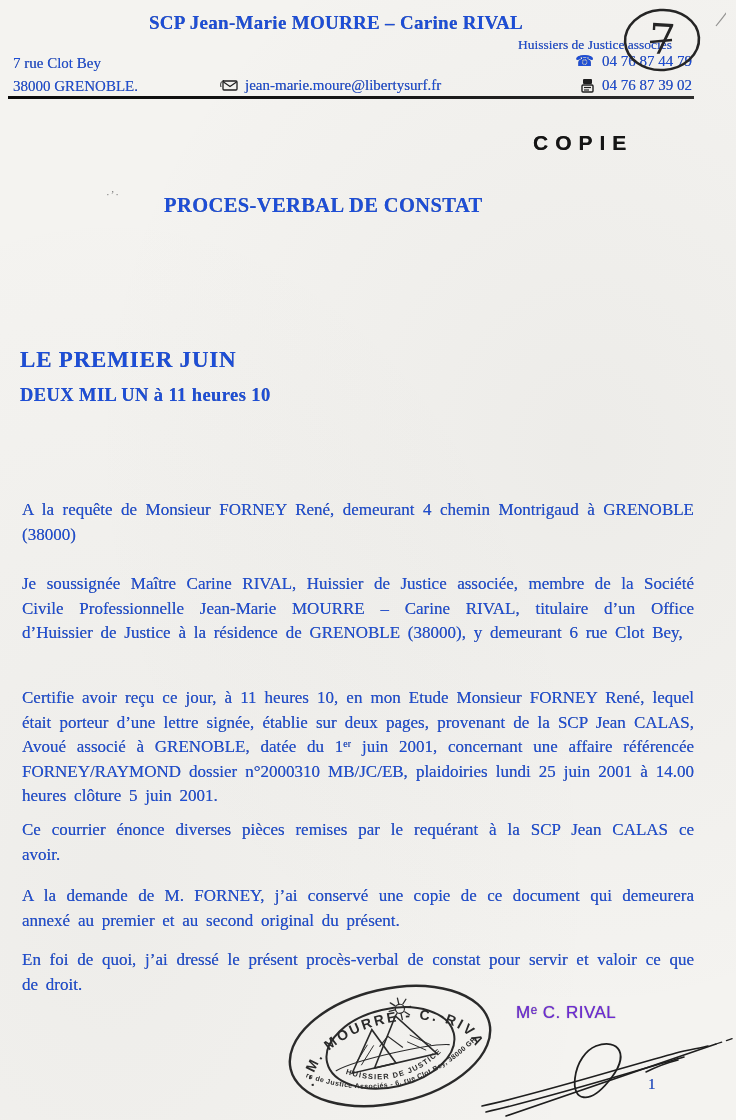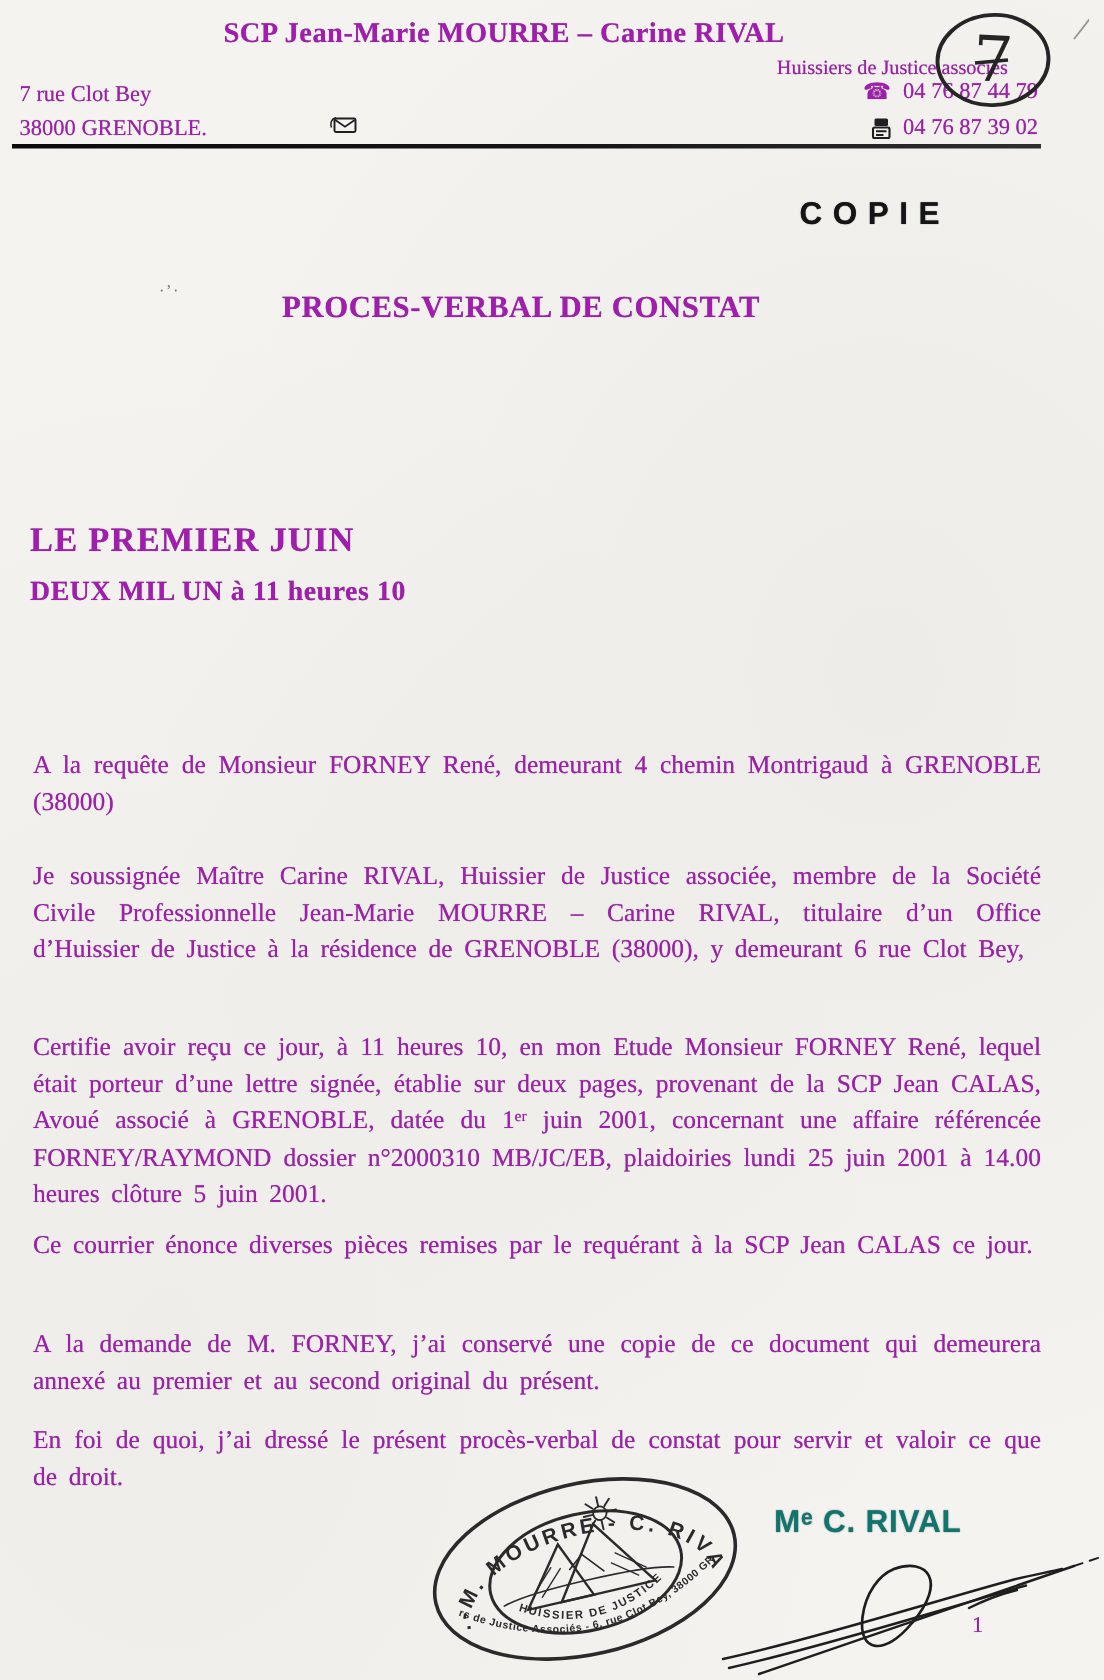--- a/index.html
+++ b/index.html
@@ -6,50 +6,50 @@
   body{
     width:736px;height:1120px;position:relative;overflow:hidden;
     background:
       radial-gradient(ellipse at 80% 40%, rgba(120,120,115,.06), transparent 60%),
       radial-gradient(ellipse at 15% 80%, rgba(120,120,115,.05), transparent 55%),
       #f4f3f0;
     font-family:"Liberation Serif","DejaVu Serif",serif;
     color:#222;
   }
   .abs{position:absolute;}
-  .ink{color:#a21caf;text-shadow:0 0 .5px rgba(20,20,20,.55);}
+  .ink{color:#1d4ed8;text-shadow:0 0 .5px rgba(20,20,20,.55);}
   
   .firm-name{left:0;top:12px;width:672px;text-align:center;font-weight:bold;font-size:19px;letter-spacing:.3px;}
   .firm-sub{left:0;top:37px;width:672px;text-align:right;font-size:13.5px;}
   .addr1{left:13px;top:55px;font-size:15px;}
   .addr2{left:13px;top:78px;font-size:15px;}
   .email-row{left:220px;top:77px;font-size:15px;display:flex;align-items:center;gap:5px;}
   .tel-row{top:53px;right:44px;font-size:15px;display:flex;align-items:center;gap:8px;}
   .fax-row{top:77px;right:44px;font-size:15px;display:flex;align-items:center;gap:8px;}
   .phone-glyph{font-family:"DejaVu Sans",sans-serif;font-size:15px;line-height:1;}
   .header-rule{left:8px;top:96px;width:686px;height:3px;
     background:linear-gradient(90deg,#0b0b0b,#161616 55%,#2e2e2e);}
   
   .corner-seven{left:616px;top:4px;}
   .copy-label{left:533px;top:131px;font-family:"Liberation Sans","DejaVu Sans",sans-serif;
     font-weight:bold;font-size:21px;letter-spacing:7px;color:#151515;text-shadow:0 0 .6px #333;text-align:center;}
   .speck{left:106px;top:188px;font-size:11px;color:#777;letter-spacing:1px;}
   
-  .doc-title{left:164px;top:194px;font-weight:bold;font-size:20.5px;letter-spacing:.4px;margin-left:24px;}
+  .doc-title{left:164px;top:194px;font-weight:bold;font-size:20.5px;letter-spacing:.4px;}
   .date-line1{left:20px;top:335px;font-weight:bold;font-size:23px;letter-spacing:.8px;margin-top:12px;}
   .date-line2{left:20px;top:385px;font-weight:bold;font-size:18.5px;letter-spacing:.4px;}
   
   .para{left:22px;width:672px;margin:0;font-size:17px;line-height:24.6px;
     text-align:justify;word-spacing:3.5px;}
   .p1{top:498px;} .p2{top:572px;} .p3{top:686px;}
   .p4{top:818px;} .p5{top:884px;} .p6{top:948px;}
   
   .stamp-wrap{left:262px;top:966px;}
   .sig-name{left:516px;top:1003px;font-family:"Liberation Sans","DejaVu Sans",sans-serif;
-    font-weight:bold;font-size:21px;letter-spacing:.5px;color:#0f766e;text-shadow:0 0 1px rgba(30,30,30,.6);}
+    font-weight:normal;font-size:17px;letter-spacing:.5px;color:#6d28d9;text-shadow:0 0 1px rgba(30,30,30,.6);}
   .signature{left:478px;top:1006px;}
   .page-number{left:648px;top:1076px;font-size:15px;}
   svg{display:block;}
 </style>
 </head>
 <body>
 
 <div class="abs firm-name ink">SCP Jean-Marie MOURRE – Carine RIVAL</div>
 <div class="abs firm-sub ink">Huissiers de Justice associés</div>
 
@@ -57,20 +57,21 @@
 <div class="abs addr2 ink">38000 GRENOBLE.</div>
 
 <div class="abs email-row">
   <span>
     <svg width="20" height="13" viewBox="0 0 20 13">
       <rect x="3" y="2" width="14" height="9" rx="1" fill="none" stroke="#1f1f1f" stroke-width="1.3"></rect>
       <path d="M3.5,3 L10,7.5 L16.5,3" fill="none" stroke="#1f1f1f" stroke-width="1.2"></path>
       <path d="M1,8 C0,5 1,2 4,1.5" fill="none" stroke="#1f1f1f" stroke-width="1"></path>
     </svg>
   </span>
+  <span class="ink">jean-marie.moure@libertysurf.fr</span>
 </div>
 
 <div class="abs tel-row">
   <span class="phone-glyph ink">☎</span>
   <span class="ink">04 76 87 44 79</span>
 </div>
 <div class="abs fax-row">
   <span>
     <svg width="13" height="15" viewBox="0 0 13 15">
       <rect x="2" y="1" width="9" height="5" rx="1" fill="#1f1f1f"></rect>
@@ -96,21 +97,21 @@
 <div class="abs copy-label">COPIE</div>
 <div class="abs speck">·’·</div>
 <div class="abs doc-title ink">PROCES-VERBAL DE CONSTAT</div>
 
 <div class="abs date-line1 ink">LE PREMIER JUIN</div>
 <div class="abs date-line2 ink">DEUX MIL UN à 11 heures 10</div>
 
 <p class="abs para ink p1">A la requête de Monsieur FORNEY René, demeurant 4 chemin Montrigaud à GRENOBLE (38000)</p>
 <p class="abs para ink p2">Je soussignée Maître Carine RIVAL, Huissier de Justice associée, membre de la Société Civile Professionnelle Jean-Marie MOURRE – Carine RIVAL, titulaire d’un Office d’Huissier de Justice à la résidence de GRENOBLE (38000), y demeurant 6 rue Clot Bey,</p>
 <p class="abs para ink p3">Certifie avoir reçu ce jour, à 11 heures 10, en mon Etude Monsieur FORNEY René, lequel était porteur d’une lettre signée, établie sur deux pages, provenant de la SCP Jean CALAS, Avoué associé à GRENOBLE, datée du 1ᵉʳ juin 2001, concernant une affaire référencée FORNEY/RAYMOND dossier n°2000310 MB/JC/EB, plaidoiries lundi 25 juin 2001 à 14.00 heures clôture 5 juin 2001.</p>
-<p class="abs para ink p4">Ce courrier énonce diverses pièces remises par le requérant à la SCP Jean CALAS ce jour.</p>
+<p class="abs para ink p4">Ce courrier énonce diverses pièces remises par le requérant à la SCP Jean CALAS ce avoir.</p>
 <p class="abs para ink p5">A la demande de M. FORNEY,  j’ai conservé une copie de ce document qui demeurera annexé au premier et au second original du présent.</p>
 <p class="abs para ink p6">En foi de quoi, j’ai dressé le présent procès-verbal de constat pour servir et valoir ce que de droit.</p>
 
 <div class="abs stamp-wrap">
   <svg width="256" height="160" viewBox="0 0 256 160">
     <defs>
       <path id="arcTop" d="M 45,102 A 83,45 0 1 1 211,102"></path>
       <path id="arcBottom" d="M 40,92 Q 128,148 216,92"></path>
       <path id="arcInner" d="M 80,98 Q 128,126 176,98"></path>
     </defs>

